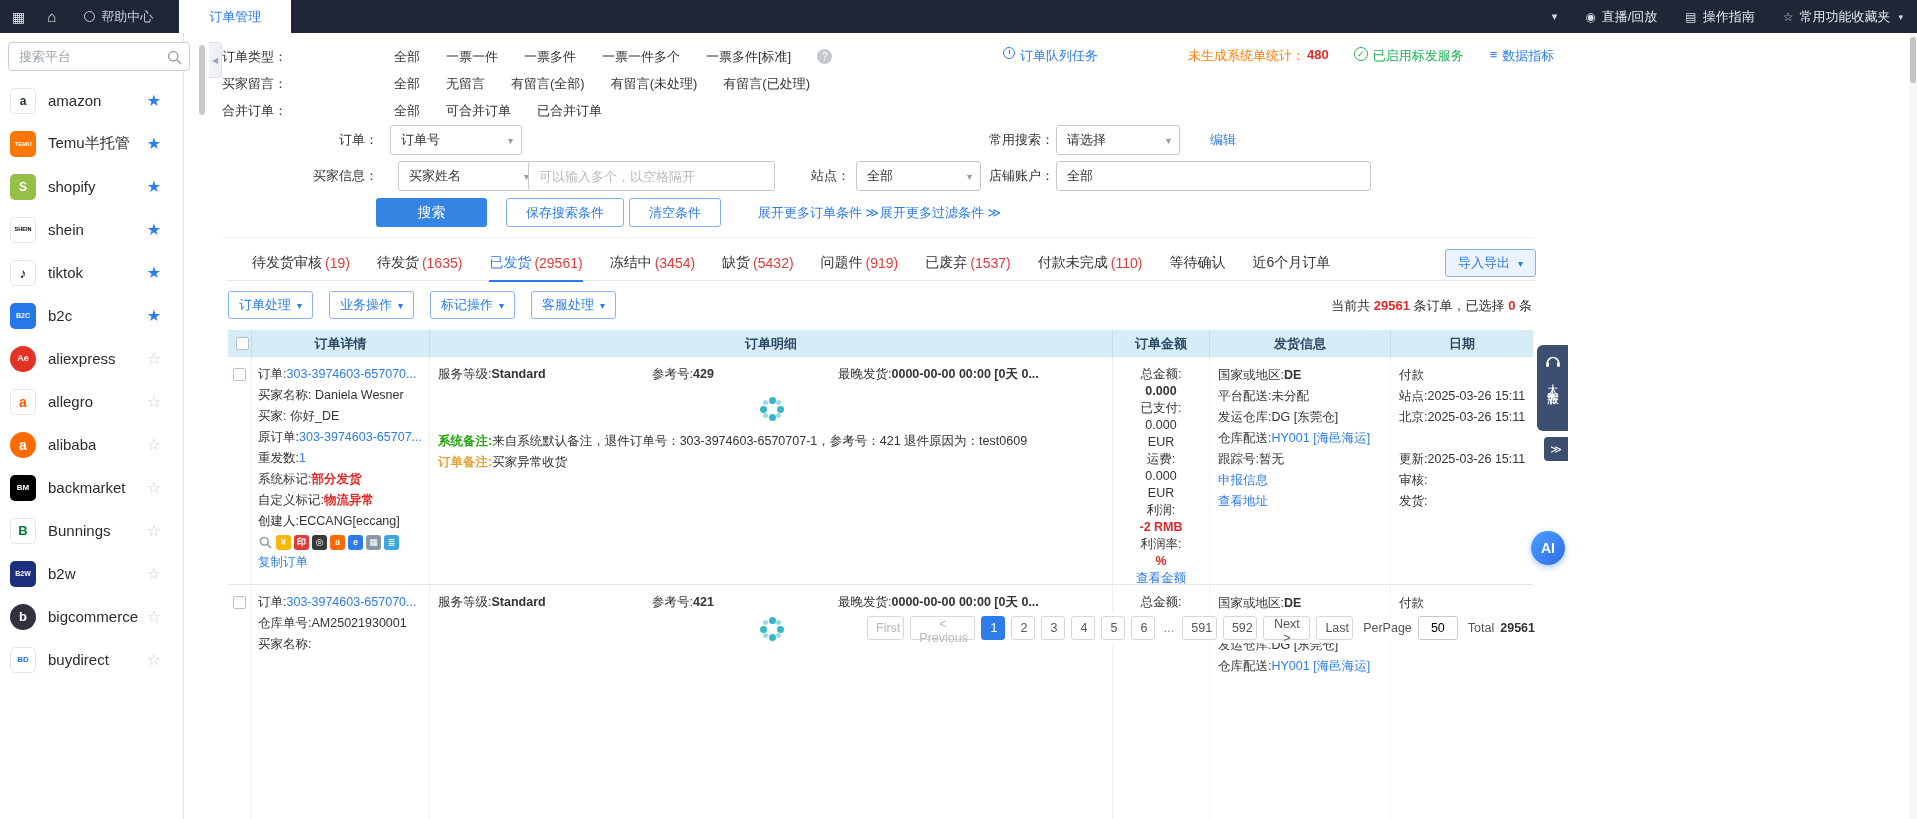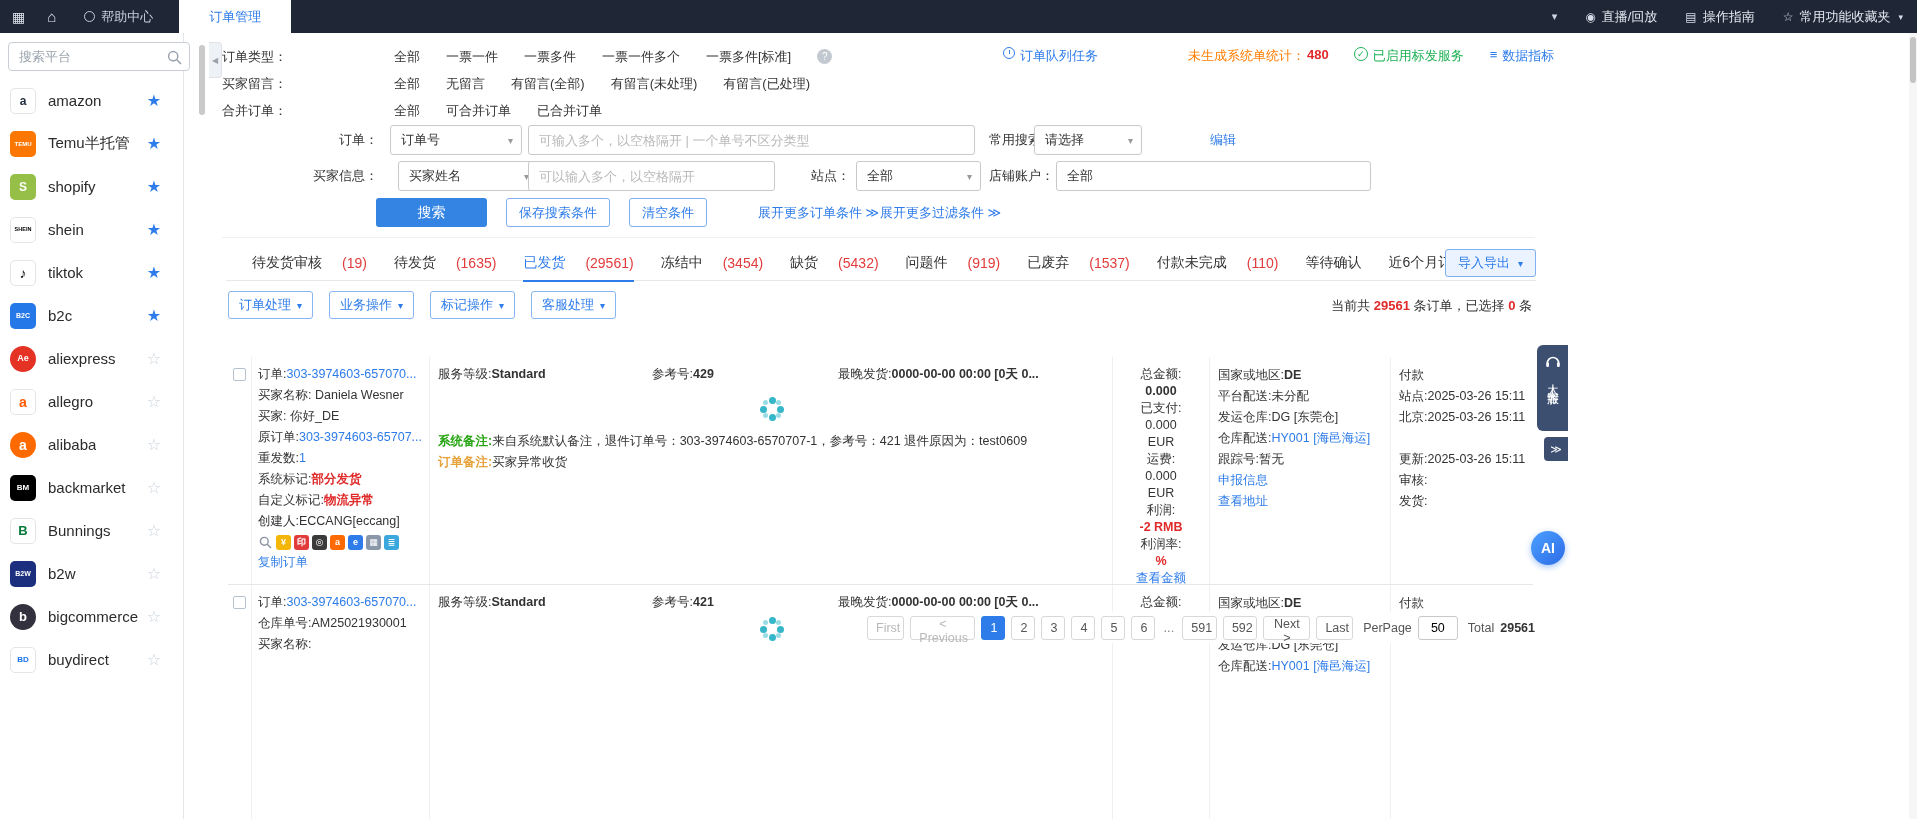--- a/index.html
+++ b/index.html
@@ -60,28 +60,28 @@
   
   .abs{position:absolute}
   .flabel{height:30px;line-height:30px;text-align:right;color:#333}
   .sel{height:30px;border:1px solid #c9c9c9;border-radius:3px;background:#fff;display:flex;align-items:center;padding:0 22px 0 10px;color:#333;cursor:pointer}
   .sel .sel-caret{position:absolute;right:8px;top:9px;color:#999;font-size:10px}
   .inp{height:30px;border:1px solid #c9c9c9;border-radius:3px;padding:0 10px;font-size:13px;color:#333;outline:none;font-family:inherit}
   .inp::placeholder{color:#b9b9b9}
   .lnk{color:#2e7ce9;cursor:pointer;text-decoration:none}
   .row-order{top:92px}.row-buyer{top:128px}
   .btn-primary{position:absolute;top:165px;left:154px;width:111px;height:29px;background:#3484e4;color:#fff;border:none;border-radius:3px;font-size:14px;cursor:pointer;font-family:inherit}
-  .btn-outline{position:absolute;top:165px;height:29px;background:#fff;color:#2e7ce9;border:1px solid #7fb0ef;border-radius:3px;font-size:13px;cursor:pointer;padding:0 12px;font-family:Liberation Serif, serif}
+  .btn-outline{position:absolute;top:165px;height:29px;background:#fff;color:#2e7ce9;border:1px solid #7fb0ef;border-radius:3px;font-size:13px;cursor:pointer;padding:0 19px;font-family:Liberation Serif, serif}
   .expand-link{position:absolute;top:171px;color:#2e7ce9;cursor:pointer;font-size:13px}
   .divider{position:absolute;top:204px;left:0;width:1313px;border-top:1px solid #f0f0f0}
   
   .tabs-wrap{position:absolute;top:212px;left:4px;width:1310px;height:36px;border-bottom:1px solid #e8e8e8}
   #status-tabs{position:absolute;left:26px;top:0;height:36px;display:flex;align-items:center;gap:27px}
   .status-tab{position:relative;height:36px;display:flex;align-items:center;font-size:14px;cursor:pointer;white-space:nowrap}
-  .status-tab .tab-count{color:#e23b3b;margin-left:20px}
+  .status-tab .tab-count{color:#e23b3b;margin-left:3px}
   .status-tab.active{color:#2e7ce9}
   .status-tab.active::after{content:"";position:absolute;left:0;right:0;bottom:-1px;height:2px;background:#2e7ce9}
   .imp-btn{position:absolute;right:0;top:4px;height:28px;background:#eaf3ff;border:1px solid #7fb0ef;color:#2e7ce9;border-radius:3px;font-size:13px;padding:0 12px;cursor:pointer;display:flex;align-items:center;gap:8px;font-family:inherit}
   
   #action-buttons{position:absolute;top:258px;left:6px;display:flex;gap:16px}
   .act-btn{height:28px;background:#fff;border:1px solid #88b6f2;color:#2e7ce9;border-radius:3px;font-size:13px;padding:0 10px;cursor:pointer;display:flex;align-items:center;font-family:inherit}
   .caret::after{content:"▾";margin-left:6px;font-size:10px}
   .summary{position:absolute;top:264px;left:1028px;width:282px;text-align:right;font-size:13px;color:#333;white-space:nowrap}
   .red-b{color:#e02a2a;font-weight:bold}
   
@@ -312,23 +312,22 @@
         <span class="menu-ic">≡</span>
         <span>数据指标</span>
       </span>
     </div>
 
     <div class="abs flabel row-order" style="left:0;width:156px">订单：</div>
     <div class="abs sel row-order" style="left:168px;width:132px">
       <span>订单号</span>
       <span class="sel-caret">▾</span>
     </div>
-    <input class="abs inp row-order" style="left: 306px; width: 447px;" placeholder="可输入多个，以空格隔开 | 一个单号不区分类型">
     <div class="abs flabel row-order" style="left:756px;width:76px">常用搜索：</div>
-    <div class="abs sel row-order" style="left:812px;width:108px">
+    <div class="abs sel row-order" style="left:834px;width:124px">
       <span>请选择</span>
       <span class="sel-caret">▾</span>
     </div>
     <a class="abs lnk row-order" style="left:988px;line-height:30px">编辑</a>
 
     <div class="abs flabel row-buyer" style="left:0;width:156px">买家信息：</div>
     <div class="abs sel row-buyer" style="left:176px;width:140px">
       <span>买家姓名</span>
       <span class="sel-caret">▾</span>
     </div>
@@ -405,20 +404,28 @@
         </button>
         <button class="act-btn caret">
           <span>标记操作</span>
         </button>
         <button class="act-btn caret">
           <span>客服处理</span>
         </button>
       </div>
     <div class="summary"><span>当前共 </span><span class="red-b">29561</span><span> 条订单，已选择 </span><span class="red-b">0</span><span> 条</span></div>
 
+    <div class="thead">
+      <div class="hcell col-ck"><span class="chk"></span></div>
+      <div class="hcell col1">订单详情</div>
+      <div class="hcell col2">订单明细</div>
+      <div class="hcell col3">订单金额</div>
+      <div class="hcell col4">发货信息</div>
+      <div class="hcell col5">日期</div>
+    </div>
 
     <div class="trow trow1">
       <div class="bcell col-ck"><span class="chk"></span></div>
       <div class="bcell col1 c1">
         <div class="ln"><span>订单:</span><a class="lnk">303-3974603-657070...</a></div>
         <div class="ln"><span>买家名称: </span><span>Daniela Wesner</span></div>
         <div class="ln"><span>买家: </span><span>你好_DE</span></div>
         <div class="ln"><span>原订单:</span><a class="lnk">303-3974603-65707...</a></div>
         <div class="ln"><span>重发数:</span><a class="lnk">1</a></div>
         <div class="ln"><span>系统标记:</span><span class="red">部分发货</span></div>

